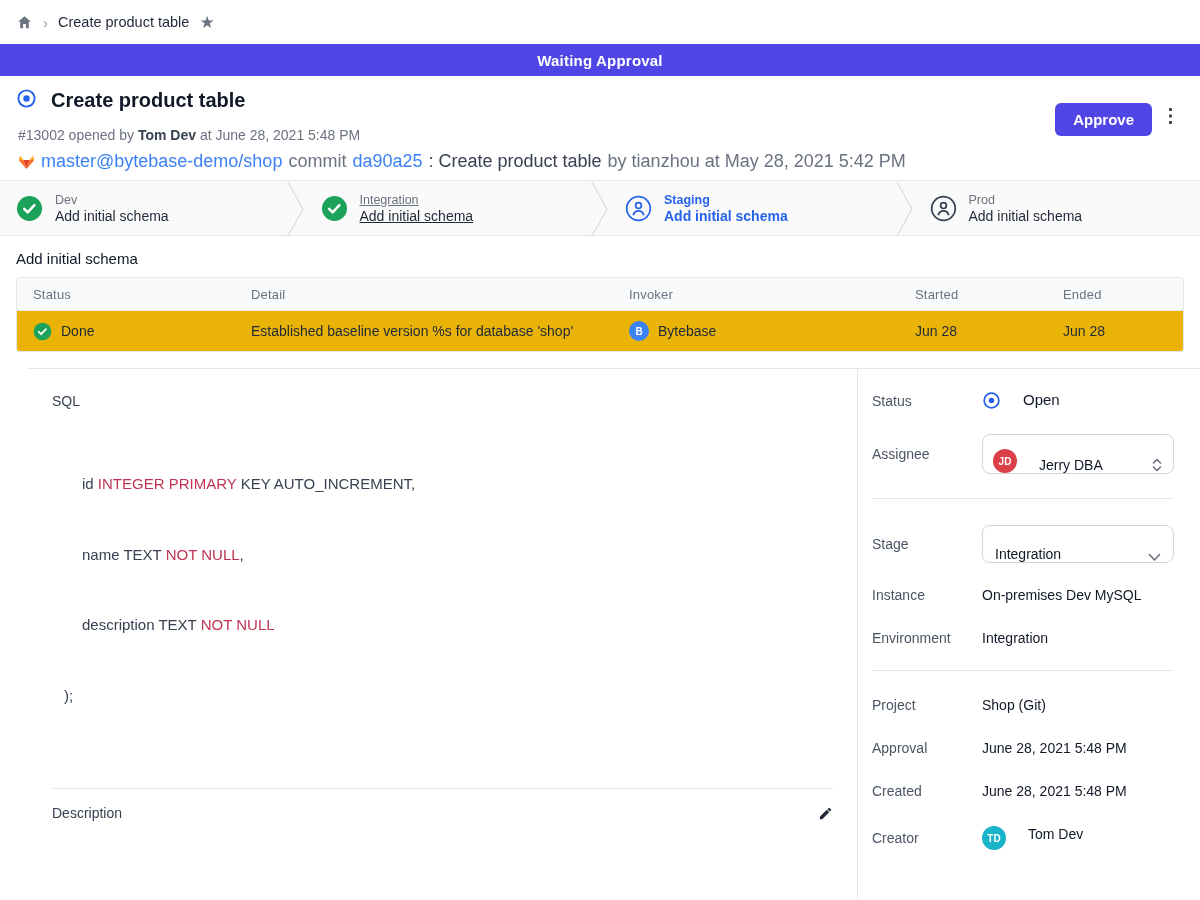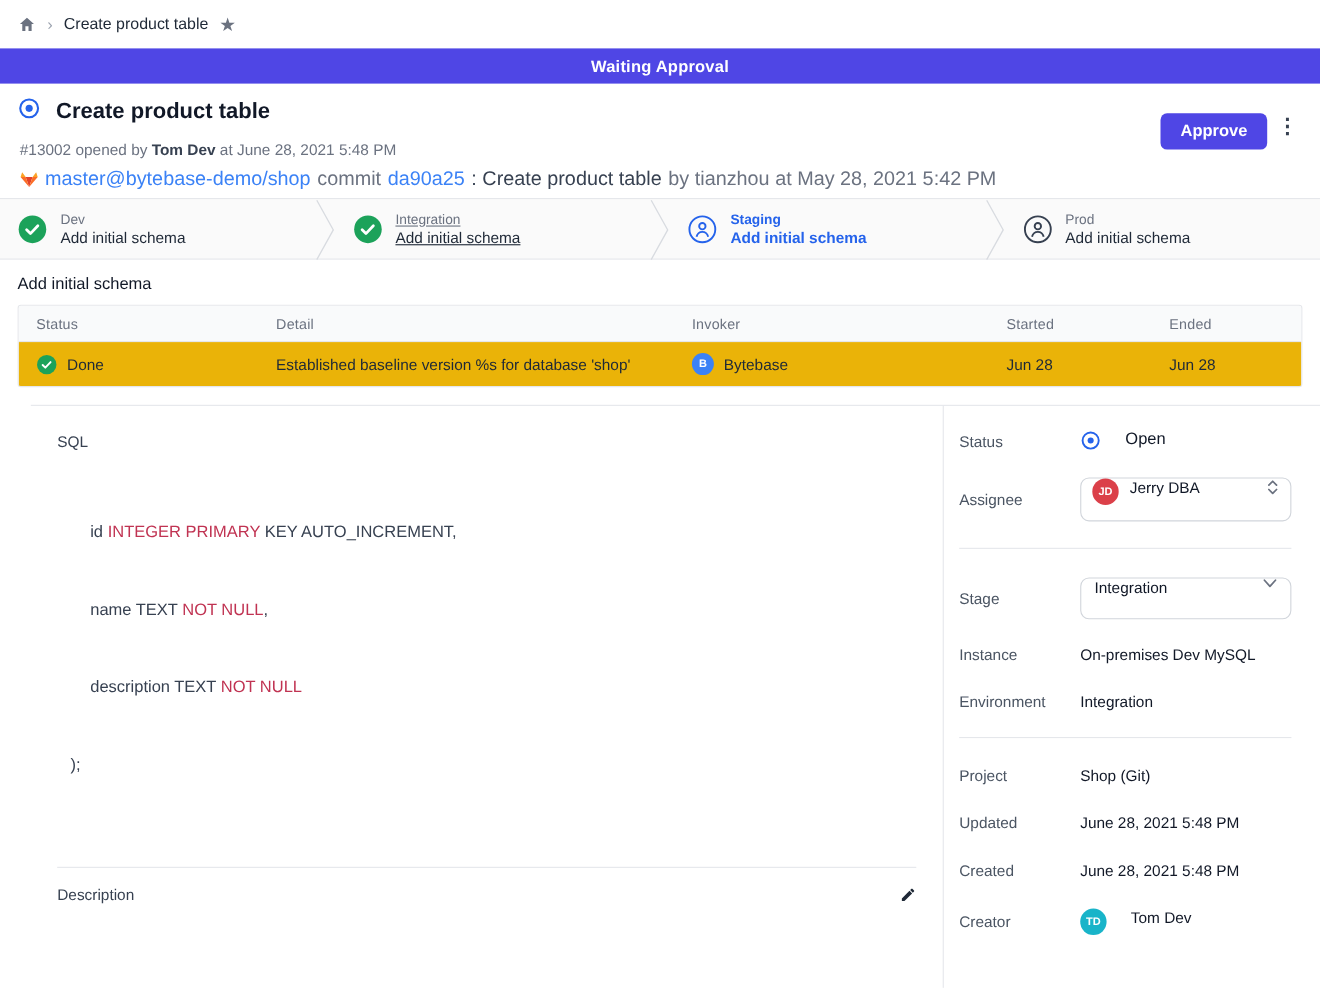--- a/index.html
+++ b/index.html
@@ -73,21 +73,21 @@
   .desc-divider { border-top:1px solid #e5e7eb; margin-top:34px; }
   .desc-head { margin-top:16px; display:flex; align-items:flex-end; justify-content:space-between; }
   .desc-head .lbl { font-size:14px; color:#374151; }
 
   
   .side-row { display:flex; align-items:center; margin-bottom:22px; }
   .side-row .lbl { width:110px; font-size:14px; color:#4b5563; flex:0 0 auto; }
   .side-row .val { font-size:14px; color:#111827; display:flex; align-items:flex-start; gap:22px; }
   .side-divider { border-top:1px solid #e5e7eb; margin:24px 0 26px 0; }
   .select-box { width:192px; height:40px; border:1px solid #d1d5db; border-radius:8px; background:#fff;
-    display:flex; align-items:flex-start; gap:10px; padding:0 10px; cursor:pointer; }
+    display:flex; align-items:flex-end; gap:22px; padding:0 10px; cursor:pointer; }
   .select-box.short { height:38px; padding:0 12px; }
   .select-box .sb-label { font-size:14px; color:#111827; flex:1; }
   .radio-icon { flex:0 0 auto; }
 </style>
 </head>
 <body>
 
 <div class="topbar">
   <span style="display:flex;">
     <svg width="17" height="17" viewBox="0 0 24 24" fill="#6b7280">
@@ -307,21 +307,21 @@
       <span class="val">Integration</span>
     </div>
 
     <div class="side-divider"></div>
 
     <div class="side-row" style="margin-bottom:27px;">
       <span class="lbl">Project</span>
       <span class="val">Shop (Git)</span>
     </div>
     <div class="side-row" style="margin-bottom:27px;">
-      <span class="lbl">Updated</span>
+      <span class="lbl">Approval</span>
       <span class="val">June 28, 2021 5:48 PM</span>
     </div>
     <div class="side-row" style="margin-bottom:27px;">
       <span class="lbl">Created</span>
       <span class="val">June 28, 2021 5:48 PM</span>
     </div>
     <div class="side-row">
       <span class="lbl">Creator</span>
       <span class="val">
         <span class="avatar av-td">TD</span>

